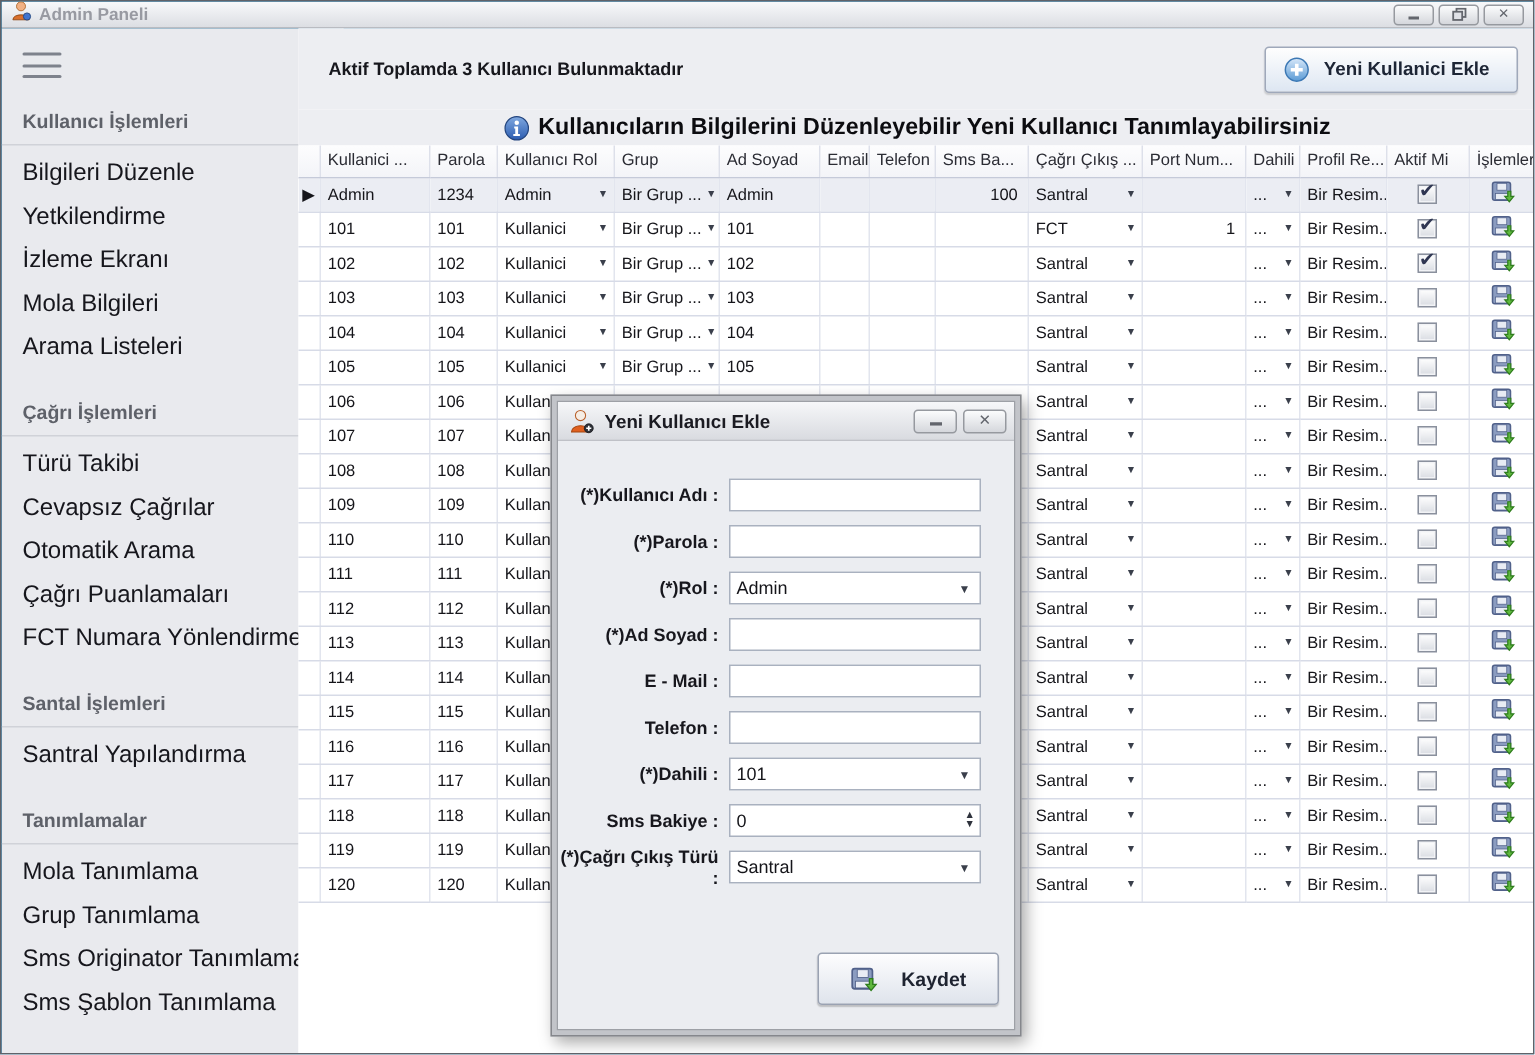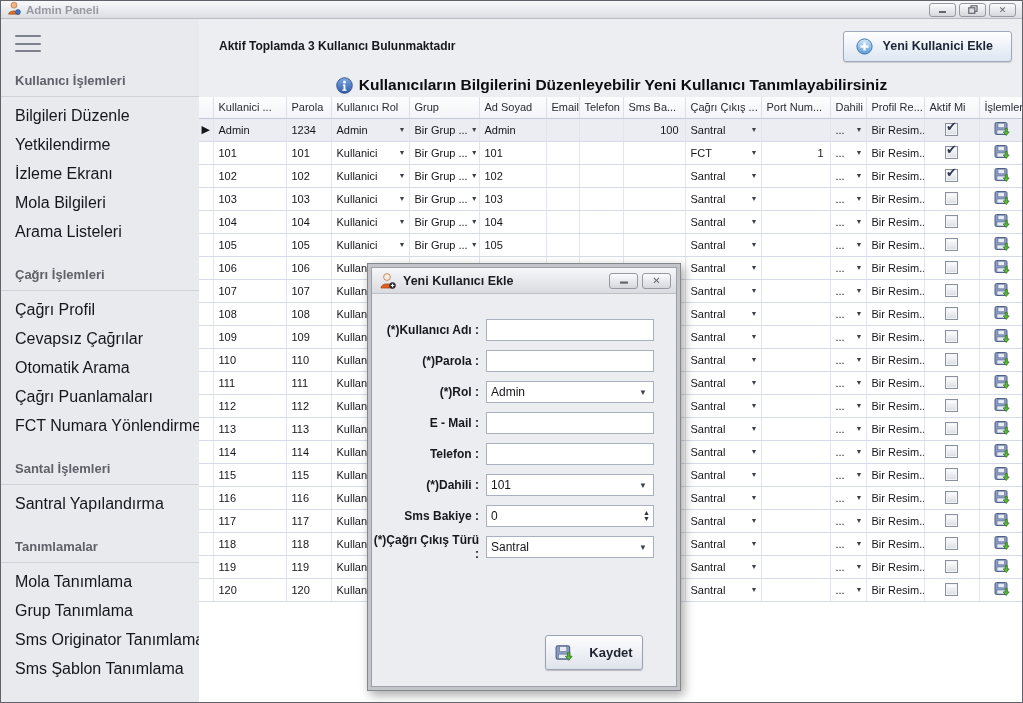--- a/index.html
+++ b/index.html
@@ -70,21 +70,21 @@
   .dlg-body { position:relative; height:calc(100% - 26px); }
   .dlg-fields { position:absolute; left:0; top:25px; right:0; }
   .frow { display:flex; align-items:center; height:22px; margin-bottom:9px; }
   .frow label { flex:0 0 114px; text-align:right; padding-right:7px; font-size:12px; font-weight:bold; color:#17171d; }
   .dlg-input, .dlg-select, .dlg-spinner { width:168px; height:22px; border:1px solid #a9b1bf; background:#fff; font-size:12px; color:#15151a; }
   .dlg-input { padding:0 4px; font-family:inherit; }
   .dlg-select { display:flex; align-items:center; justify-content:space-between; padding:0 6px 0 4px; cursor:pointer; }
   .dlg-select .ddarrow { font-size:8px; }
   .dlg-spinner { display:flex; align-items:center; justify-content:space-between; padding:0 3px 0 4px; }
   .spin { display:flex; flex-direction:column; line-height:6px; font-size:7px; color:#2e323c; cursor:pointer; }
-  .dlg-save { position:absolute; left:173px; top:341px; width:98px; height:35px;
+  .dlg-save { position:absolute; left:173px; top:341px; width:121px; height:35px;
     border:1px solid #9aa2b2; border-radius:3px; background:linear-gradient(#fdfdfe,#dfe4ec);
     display:flex; align-items:center; justify-content:center; gap:16px; font-size:13px; font-weight:bold; color:#1e2330;
     cursor:pointer; box-shadow:0 1px 1px rgba(0,0,0,.2); }
 </style>
 </head>
 <body>
 
 <div class="window">
 
   <div class="titlebar">
@@ -133,21 +133,21 @@
         <div class="side-item">İzleme Ekranı</div>
         <div class="side-item">Mola Bilgileri</div>
         <div class="side-item">Arama Listeleri</div>
         <div class="group-header">
           <span>Çağrı İşlemleri</span>
           <svg width="11" height="11" viewBox="0 0 11 11">
             <path d="M1.5 5 L5.5 1.5 L9.5 5 M1.5 9 L5.5 5.5 L9.5 9" fill="none" stroke="#7b7e88" stroke-width="1.4"></path>
           </svg>
         </div>
         <hr class="sep">
-        <div class="side-item">Çağrı Profil</div>
+        <div class="side-item">Türü Takibi</div>
         <div class="side-item">Cevapsız Çağrılar</div>
         <div class="side-item">Otomatik Arama</div>
         <div class="side-item">Çağrı Puanlamaları</div>
         <div class="side-item">FCT Numara Yönlendirme</div>
         <div class="group-header">
           <span>Santal İşlemleri</span>
           <svg width="11" height="11" viewBox="0 0 11 11">
             <path d="M1.5 5 L5.5 1.5 L9.5 5 M1.5 9 L5.5 5.5 L9.5 9" fill="none" stroke="#7b7e88" stroke-width="1.4"></path>
           </svg>
         </div>
@@ -1154,20 +1154,24 @@
               <input class="dlg-input" style="">
             </div>
             <div class="frow">
               <label>(*)Rol :</label>
               <div class="dlg-select">
                 <span>Admin</span>
                 <span class="ddarrow">▼</span>
               </div>
             </div>
             <div class="frow">
+              <label>(*)Ad Soyad :</label>
+              <input class="dlg-input" style="">
+            </div>
+            <div class="frow">
               <label>E - Mail :</label>
               <input class="dlg-input" style="">
             </div>
             <div class="frow">
               <label>Telefon :</label>
               <input class="dlg-input" style="">
             </div>
             <div class="frow">
               <label>(*)Dahili :</label>
               <div class="dlg-select">

